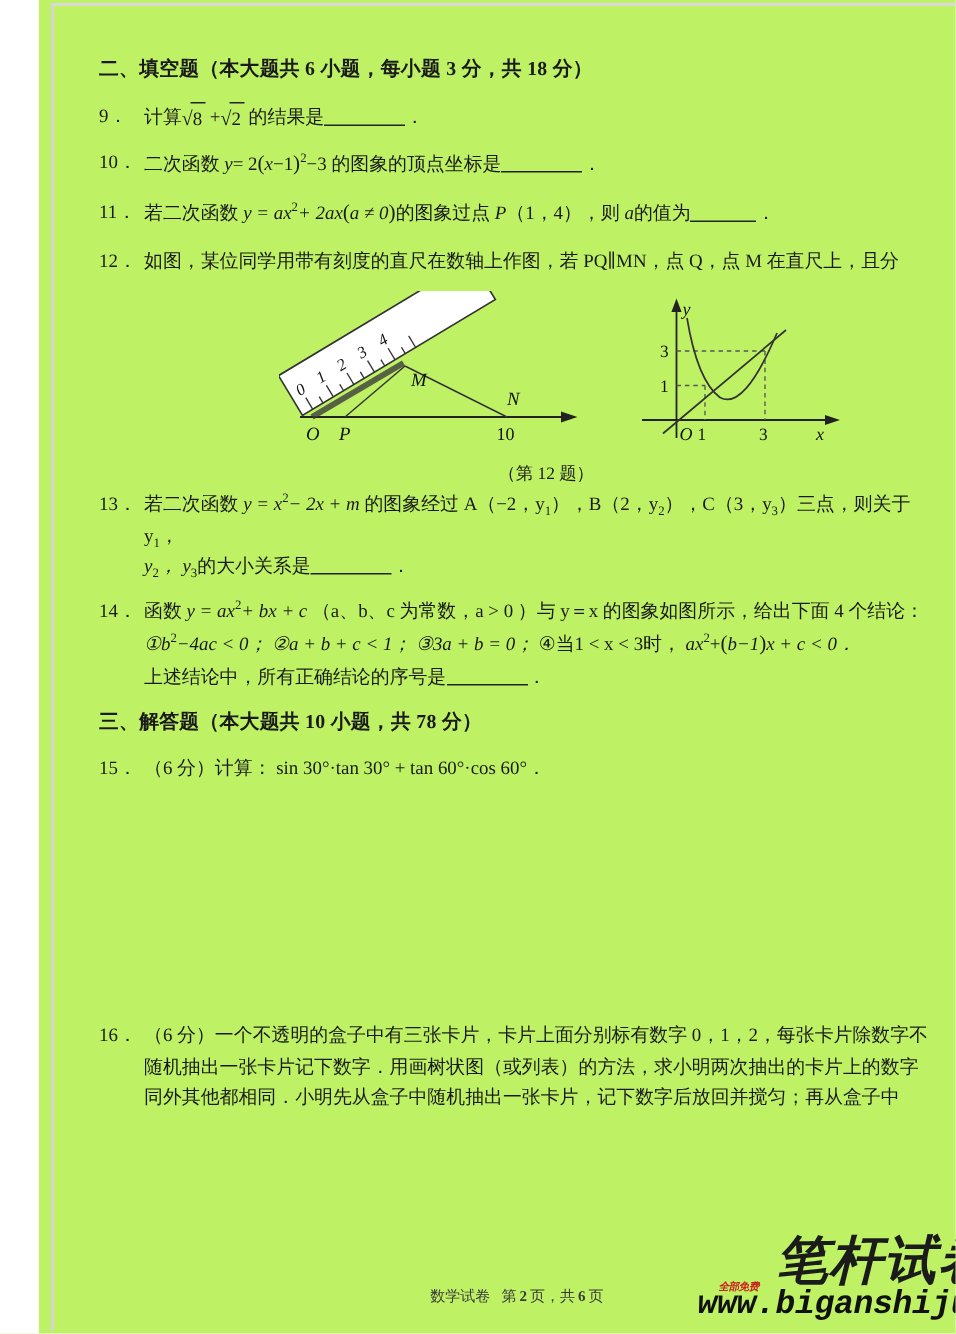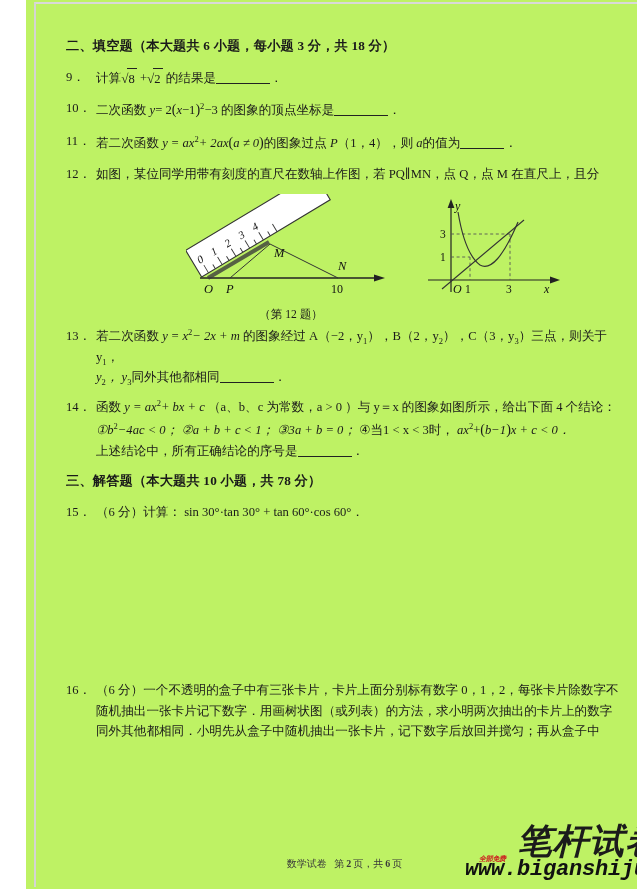--- a/index.html
+++ b/index.html
@@ -91,21 +91,21 @@
   .radical { position: relative; top: 1px; font-size: 1.05em; }
 
   .paren-big { font-size: 1.12em; }
 
   .figs {
     position: relative;
     height: 128px;
     margin: 2px 0 4px 0;
   }
   .fig-cap {
-    text-align: center;
+    text-align: right;
     font-size: 11.6px;
     margin-top: 1px;
   }
   .fig12 { position: absolute; left: 120px; top: 0; width: 210px; }
   .fig14 { position: absolute; left: 352px; top: 0; width: 165px; }
 
   .answer-space { height: 148px; }
   .answer-space2 { height: 92px; }
 
   .footer {
@@ -280,21 +280,21 @@
         </svg>
       </div>
     </div>
 
     <div class="q">
       <span class="num">13．</span>
       <p>
         <span>若二次函数</span>
         <i class="v">y = x</i><sup>2</sup><i class="v">− 2x + m</i>
         <span>的图象经过 A（−2，y</span><sub>1</sub><span>），B（2，y</span><sub>2</sub><span>），C（3，y</span><sub>3</sub><span>）三点，则关于 y</span><sub>1</sub><span>，</span>
-        <span class="ind"><i class="v">y</i><sub>2</sub><i class="v">，  y</i><sub>3</sub><span>同外其他都相同</span><span class="blank"></span><span>．</span></span>
+        <span class="ind"><i class="v">y</i><sub>2</sub><i class="v">，  y</i><sub>3</sub><span>的大小关系是</span><span class="blank"></span><span>．</span></span>
       </p>
     </div>
 
     <div class="q">
       <span class="num">14．</span>
       <p>
         <span>函数</span>
         <i class="v">y = ax</i><sup>2</sup><i class="v">+ bx + c</i>
         <span>（a、b、c 为常数，a &gt; 0 ）与 y＝x 的图象如图所示，给出下面 4 个结论：</span>
 

